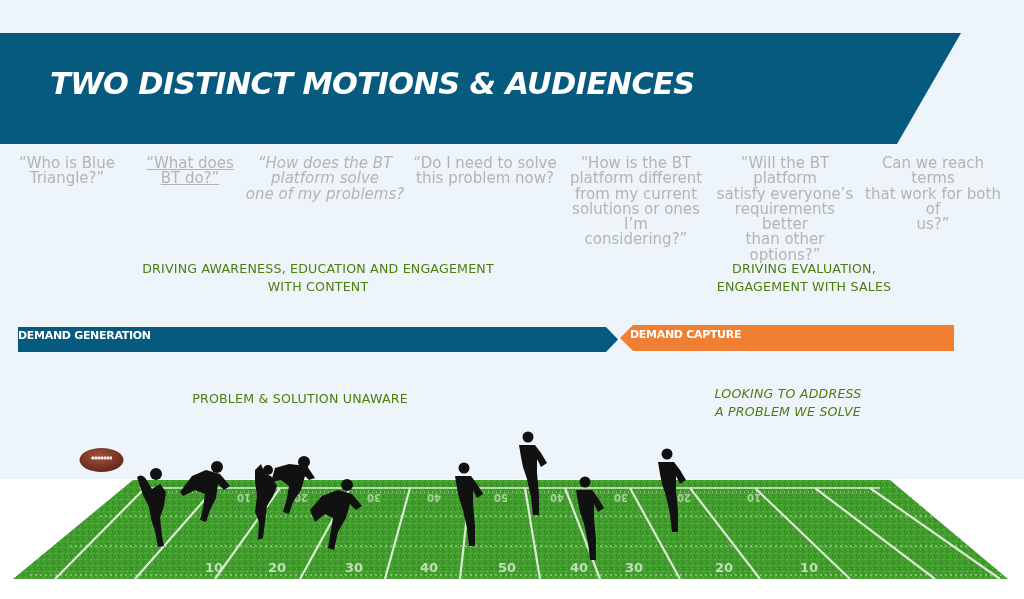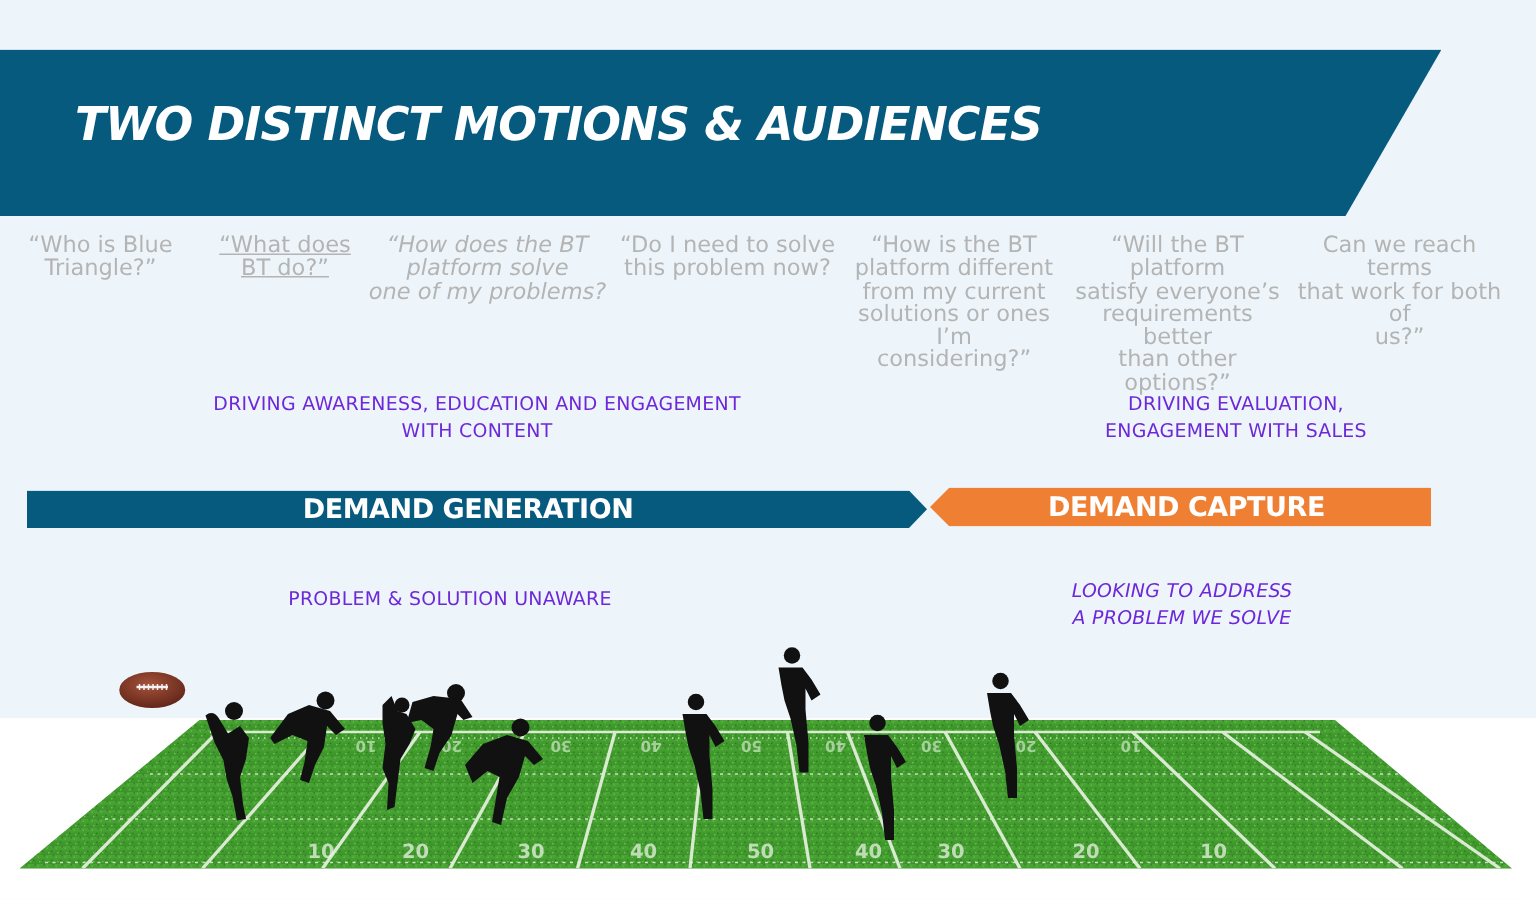--- a/index.html
+++ b/index.html
@@ -21,39 +21,39 @@
     transform: scaleX(0.98); transform-origin: left center;
   }
 
   .question {
     position: absolute; text-align: center; color: #b4b4b4;
     font-family: "DejaVu Sans", sans-serif; font-size: 15px; line-height: 15.3px;
     white-space: pre-line;
   }
 
   .caption {
-    position: absolute; text-align: center; color: #6d28d9;
+    position: absolute; text-align: center; color: #4d7c0f;
     font-family: "DejaVu Sans", sans-serif; font-size: 12.6px; line-height: 18px;
     letter-spacing: 0.2px; white-space: pre-line;
   }
 
   .bar-gen {
     position: absolute; left: 18px; top: 327px; width: 600px; height: 25px;
     background: #065a7e;
     clip-path: polygon(0 0, 588px 0, 600px 12.5px, 588px 25px, 0 25px);
   }
   .bar-cap {
     position: absolute; left: 620px; top: 325px; width: 334px; height: 26px;
     background: #ef7f32;
     clip-path: polygon(13px 0, 334px 0, 334px 26px, 13px 26px, 0 13px);
   }
   .bar-label {
     position: absolute; color: #ffffff; font-family: "DejaVu Sans", sans-serif;
-    font-weight: bold; font-size: 18px; letter-spacing: -0.3px; white-space: nowrap;
-    text-align: center;
+    font-weight: bold; font-size: 11px; letter-spacing: -0.3px; white-space: nowrap;
+    text-align: left;
   }
 
   .field { position: absolute; left: 0; top: 420px; width: 1024px; height: 179px; }
   .football { position: absolute; left: 79px; top: 447px; }
 </style>
 </head>
 <body>
 
 <div class="slide-bg"></div>
 <div class="slide-bottom"></div>
@@ -78,21 +78,21 @@
 <div class="question" style="left:712px; top:156px; width:146px;">“Will the BT platform
 satisfy everyone’s
 requirements better
 than other options?”</div>
 <div class="question" style="left:858px; top:156px; width:150px;">Can we reach terms
 that work for both of
 us?”</div>
 
 <div class="caption" style="left:100px; top:260px; width:436px;">DRIVING AWARENESS, EDUCATION AND ENGAGEMENT
 WITH CONTENT</div>
-<div class="caption" style="left:696px; top:260px; width:256px;">DRIVING EVALUATION,
+<div class="caption" style="left:676px; top:260px; width:256px;">DRIVING EVALUATION,
 ENGAGEMENT WITH SALES</div>
 
 <div class="bar-gen"></div>
 <div class="bar-label" style="left:18px; top:329px; width:588px;">DEMAND GENERATION</div>
 <div class="bar-cap"></div>
 <div class="bar-label" style="left:630px; top:328px; width:322px;">DEMAND CAPTURE</div>
 
 <div class="caption" style="left:150px; top:390px; width:300px;">PROBLEM &amp; SOLUTION UNAWARE</div>
 <div class="caption" style="left:660px; top:385px; width:256px;font-style:italic;">LOOKING TO ADDRESS
 A PROBLEM WE SOLVE</div>

